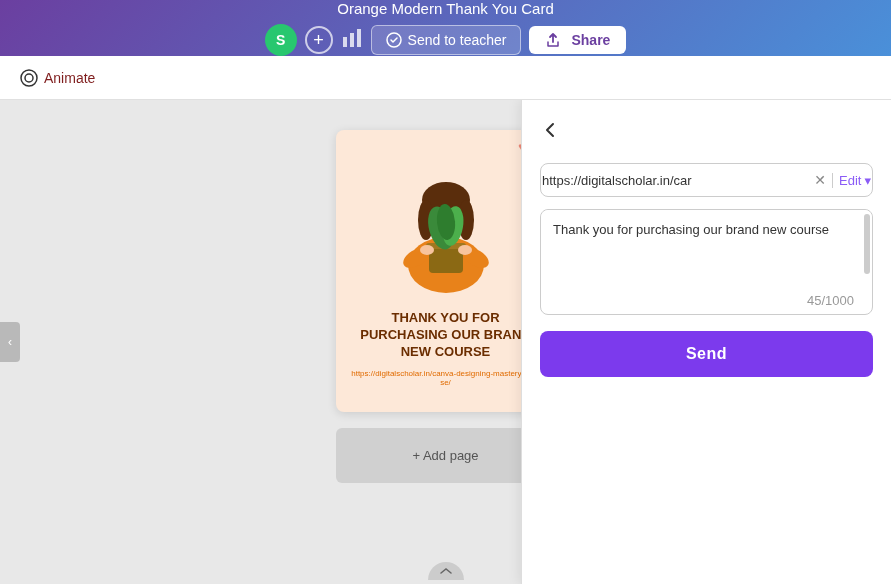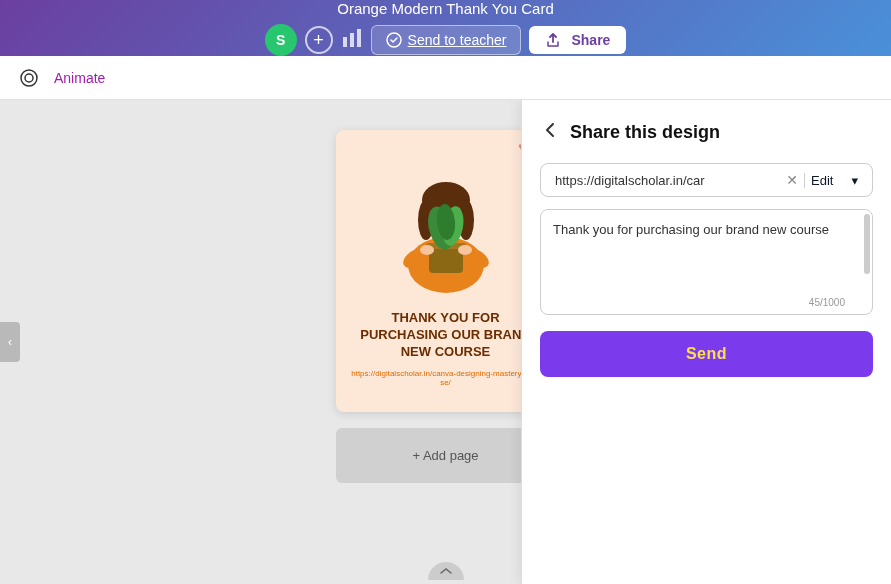--- a/index.html
+++ b/index.html
@@ -33,43 +33,43 @@
       background: transparent; color: #fff;
       display: flex; align-items: center; justify-content: center;
       font-size: 18px; cursor: pointer;
     }
     .chart-icon { color: #fff; font-size: 18px; opacity: 0.9; cursor: pointer; }
     .send-teacher-btn {
       display: flex; align-items: center; gap: 6px;
       background: rgba(255,255,255,0.15);
       border: 1.5px solid rgba(255,255,255,0.5);
       border-radius: 6px; padding: 6px 14px;
-      color: #fff; font-size: 14px; cursor: pointer; text-decoration: underline;
+      color: #fff; font-size: 14px; cursor: pointer;
     }
     .share-btn {
       display: flex; align-items: center; gap: 10px;
       background: #fff;
       border: none; border-radius: 6px; padding: 6px 16px;
       color: #6b3fa0; font-size: 14px; font-weight: 600; cursor: pointer;
     }
 
     
     .secondarybar {
       width: 100%;
       height: 44px;
       background: #fff;
       display: flex; align-items: center;
       padding: 0 20px; gap: 8px;
       border-bottom: 1px solid #e0e0e0;
       position: relative; z-index: 9;
     }
     .animate-btn {
-      display: flex; align-items: center; gap: 16px;
+      display: flex; align-items: center; gap: 6px;
       background: none; border: none;
-      font-size: 14px; color: #a21caf; cursor: pointer;
+      font-size: 14px; color: #7f1d1d; cursor: pointer;
     }
 
     
     .main-area {
       display: flex;
       width: 100%;
       height: calc(584px - 56px - 44px);
       background: #e8e8e8;
       position: relative;
       overflow: hidden;
@@ -179,30 +179,30 @@
       font-size: 18px; color: #333; cursor: pointer;
     }
     .share-panel-title {
       font-size: 18px; font-weight: 700; color: #111;
     }
 
     
     .url-row {
       display: flex; align-items: center;
       border: 1.5px solid #ccc; border-radius: 8px;
-      padding: 8px 14px;
+      padding: 8px 1px;
       margin-bottom: 12px;
       gap: 6px;
     }
     .url-text { flex: 1; font-size: 13px; color: #333; overflow: hidden; white-space: nowrap; text-overflow: ellipsis; }
     .url-clear { background: none; border: none; cursor: pointer; color: #888; font-size: 14px; }
     .url-edit-btn {
-      display: flex; align-items: center; gap: 18px;
+      display: flex; align-items: center; gap: 3px;
       background: none; border: none;
-      font-size: 13px; color: #0f172a; cursor: pointer;
+      font-size: 13px; color: #8b5cf6; cursor: pointer;
       padding-left: 6px;
       border-left: 1px solid #ccc;
     }
 
     
     .message-area {
       position: relative;
       border: 1.5px solid #ccc; border-radius: 8px;
       margin-bottom: 16px;
     }
@@ -210,34 +210,34 @@
       width: 100%;
       border: none; outline: none;
       padding: 12px;
       font-size: 13px; color: #333;
       resize: none;
       height: 100px;
       border-radius: 8px;
       font-family: inherit;
     }
     .char-count {
-      position: absolute; bottom: 6px; right: 27px;
-      font-size: 10px; color: #999;
+      position: absolute; bottom: 6px; right: 18px;
+      font-size: 13px; color: #999;
     }
     .scrollbar-thumb {
       position: absolute; right: 2px; top: 4px;
       width: 6px; height: 60px;
       background: #ccc; border-radius: 3px;
     }
 
     
     .send-button {
       width: 100%;
       background: #7c3aed;
-      color: #fde047;
+      color: #ffffff;
       border: none; border-radius: 8px;
       padding: 14px;
       font-size: 16px; font-weight: 600;
       cursor: pointer;
       letter-spacing: 0.5px;
     }
   </style>
 </head>
 <body>
 
@@ -336,21 +336,20 @@
     </div>
   </div>
 
   <div class="share-panel">
     <div class="share-panel-header">
       <button class="back-btn">
         <svg width="20" height="20" viewBox="0 0 20 20" fill="none">
           <path d="M13 4l-6 6 6 6" stroke="#333" stroke-width="2" stroke-linecap="round" stroke-linejoin="round"></path>
         </svg>
       </button>
-      <span class="share-panel-title">Share this design</span>
     </div>
 
     <div class="url-row">
       <span class="url-text">https://digitalscholar.in/car</span>
       <button class="url-clear">
         <span>✕</span>
       </button>
       <button class="url-edit-btn">
         <span>Edit</span>
         <span>▾</span>

